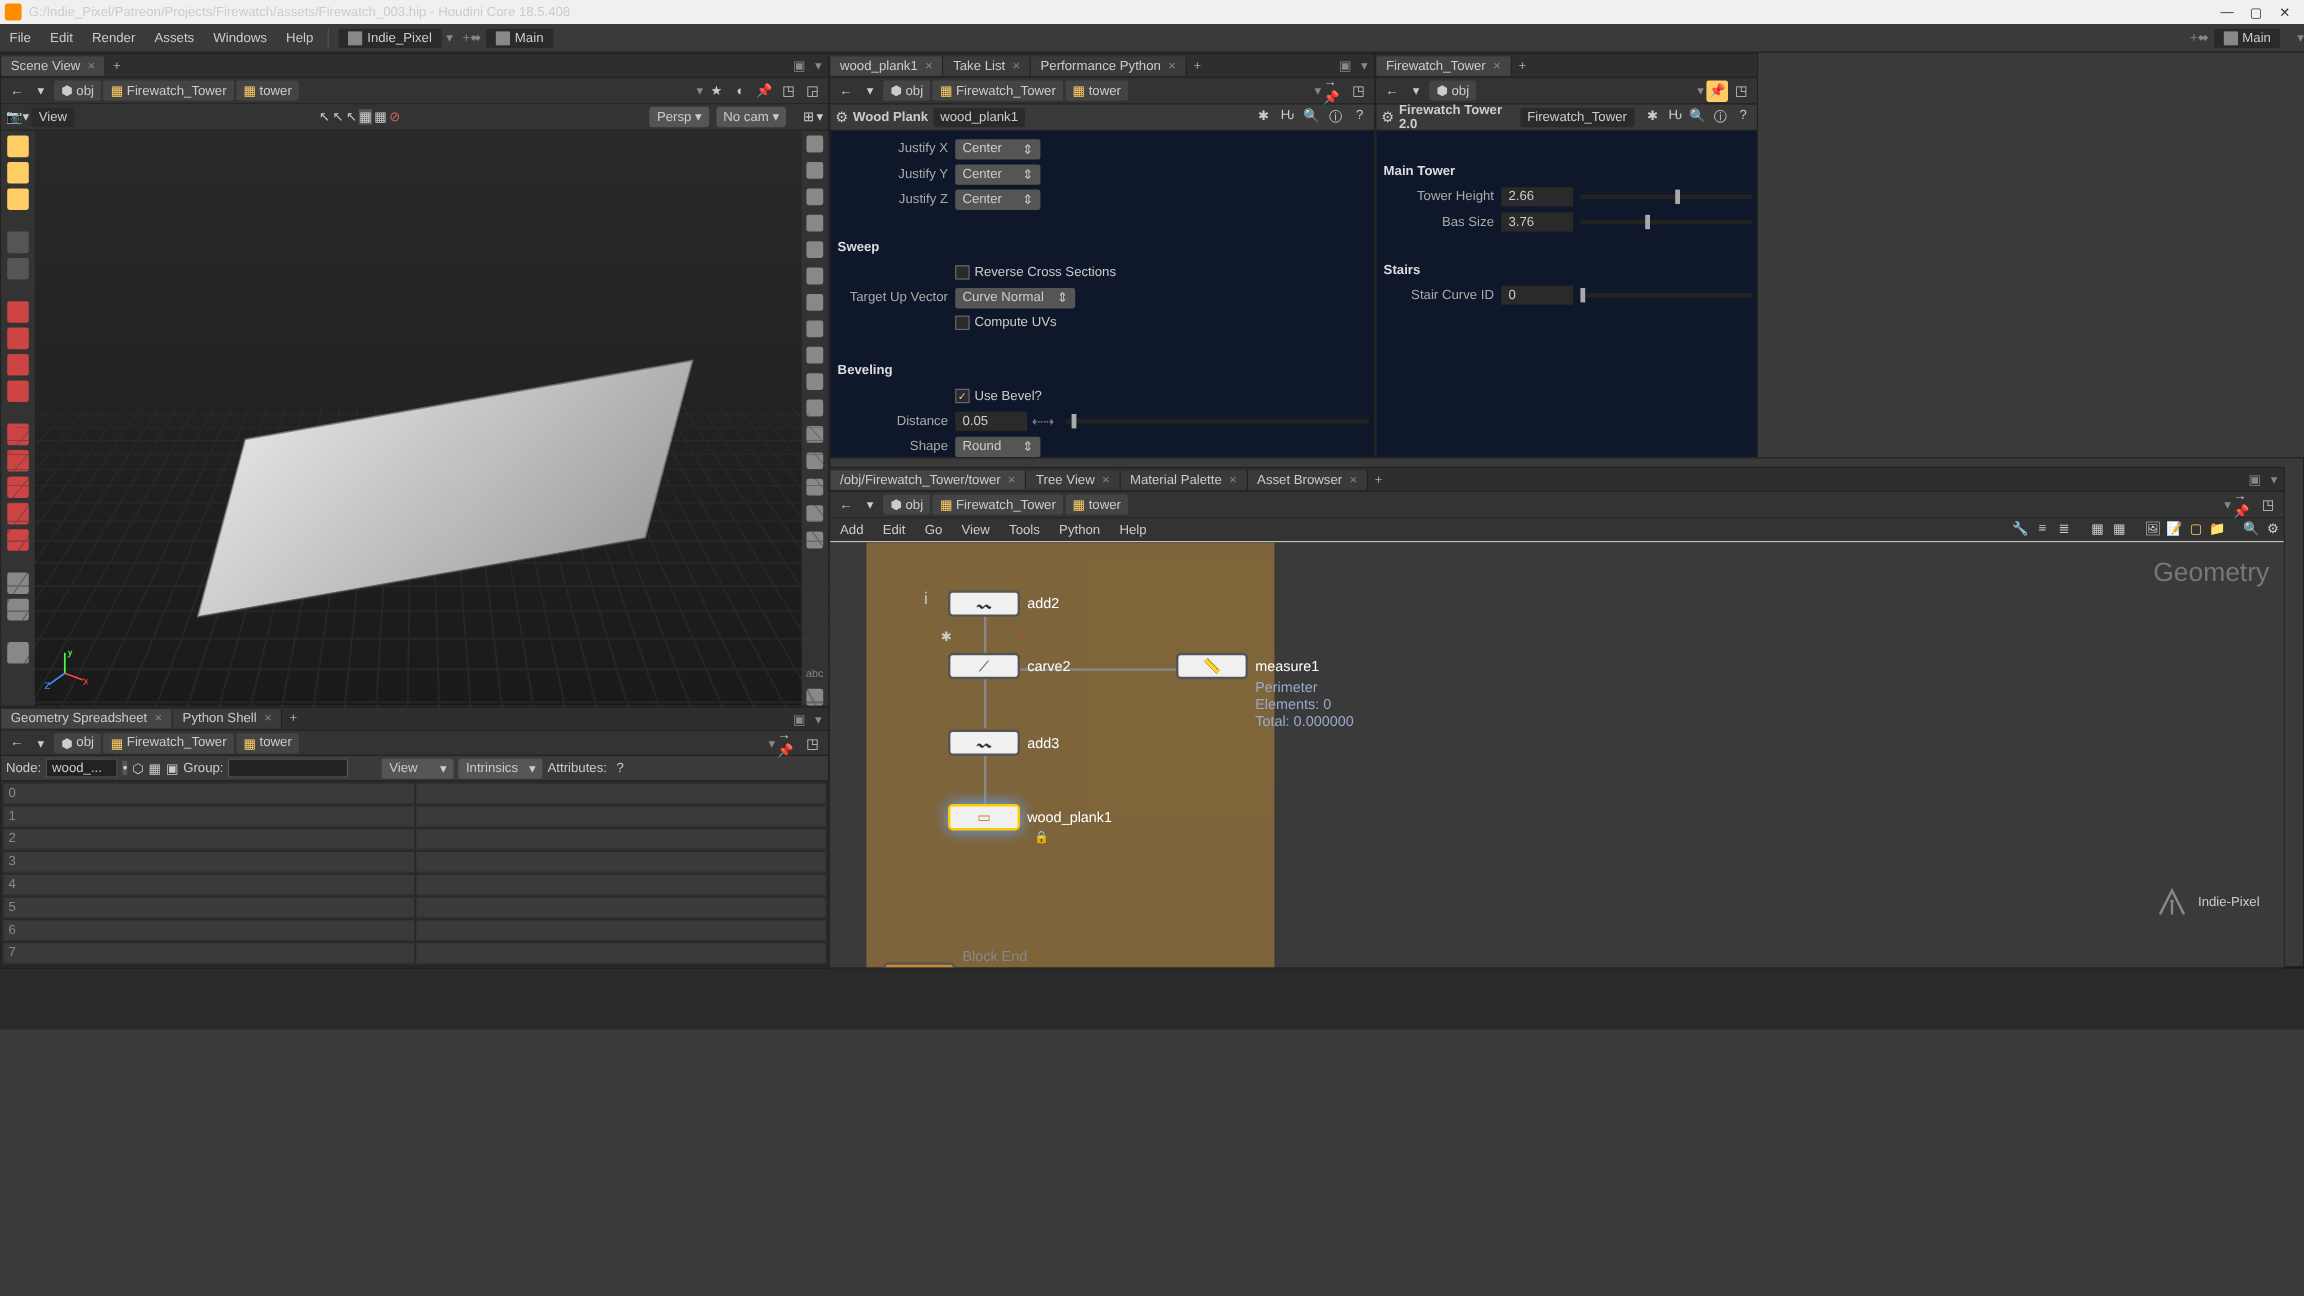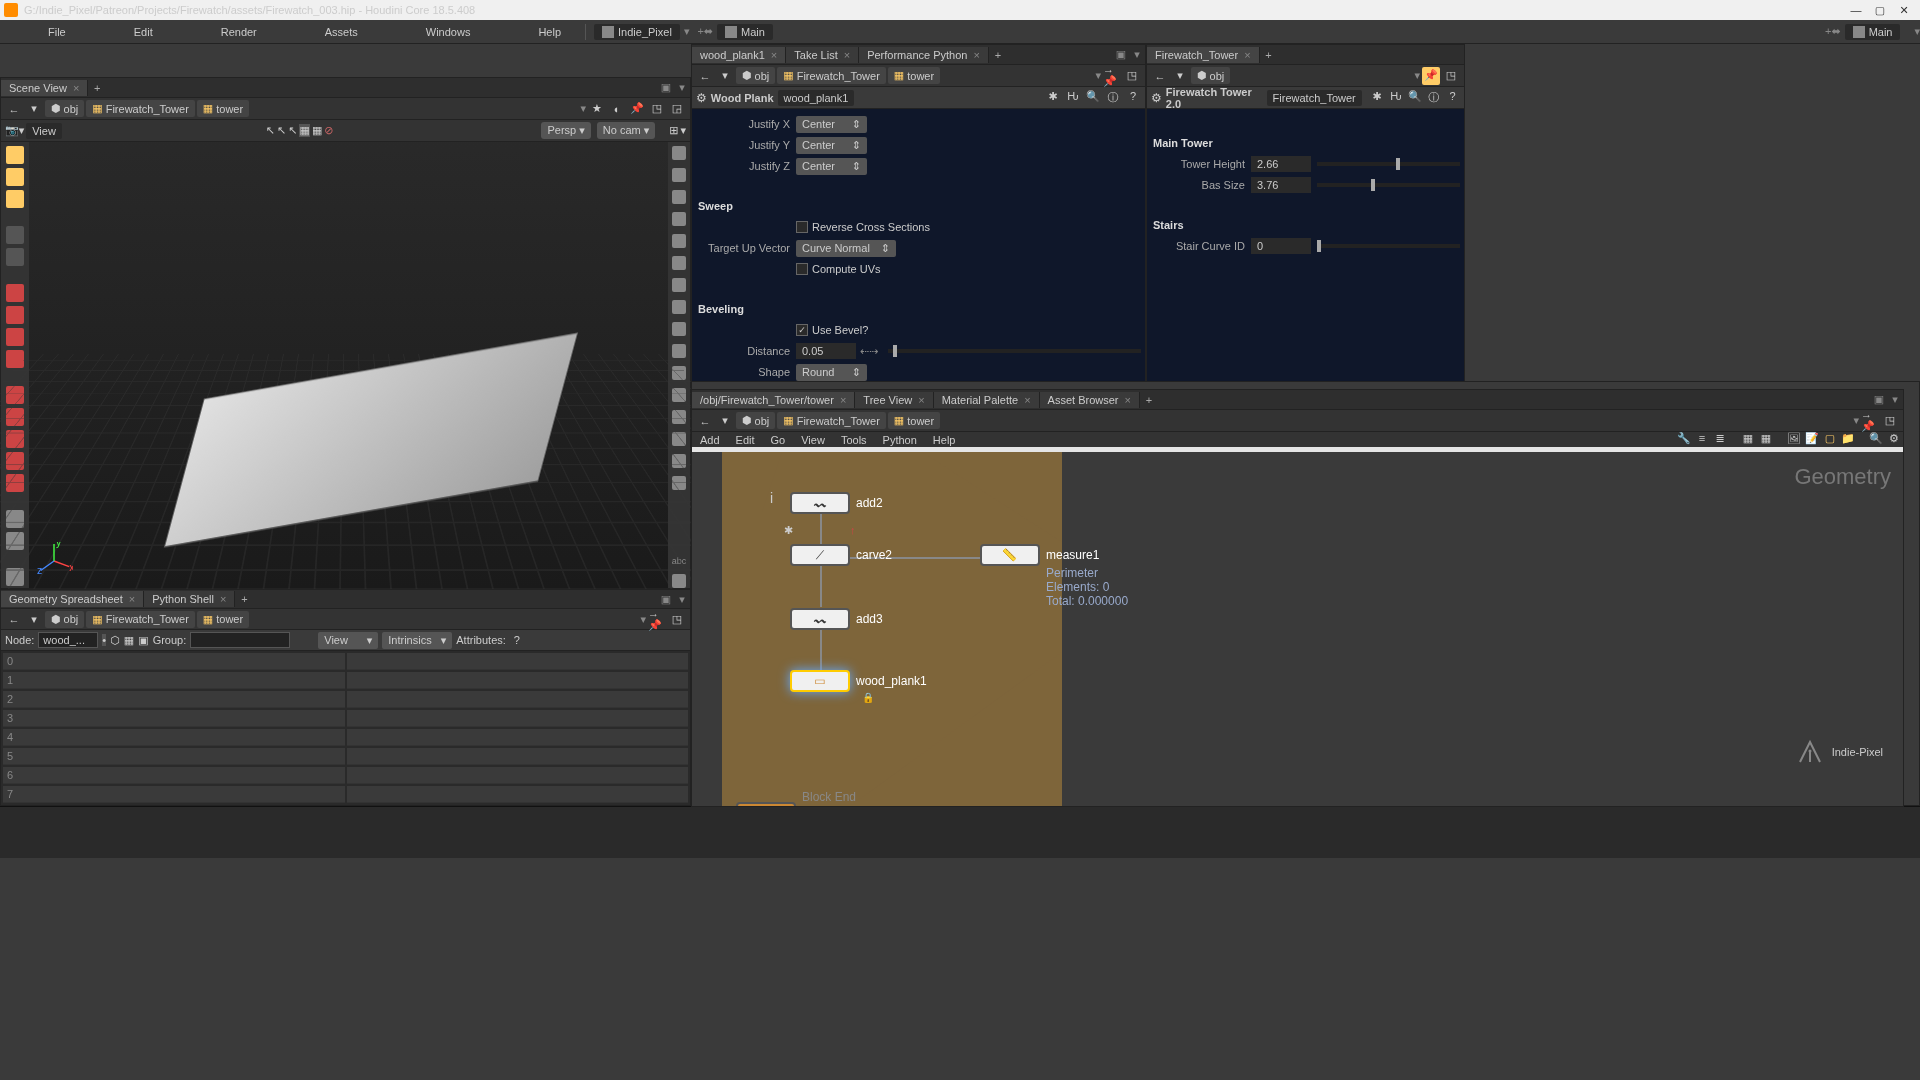--- a/index.html
+++ b/index.html
@@ -2,21 +2,21 @@
 <html><head>
 <meta charset="utf-8">
 <style>
 * { margin: 0; padding: 0; box-sizing: border-box; font-family: Arial, sans-serif; font-size: 11px; color: #ccc; }
 body { background: #3a3a3a; width: 1920px; height: 1080px; overflow: hidden; }
 .titlebar { height: 20px; background: #f0f0f0; display: flex; align-items: center; padding: 0 4px; color: #333; }
 .titlebar .icon { width: 14px; height: 14px; background: #ff8c00; border-radius: 2px; margin-right: 6px; }
 .titlebar .spacer { flex: 1; }
 .titlebar .winbtn { width: 24px; height: 16px; display: flex; align-items: center; justify-content: center; color: #333; cursor: pointer; }
 .menubar { height: 24px; background: #3a3a3a; display: flex; align-items: center; border-bottom: 1px solid #222; }
-.menubar .menu-item { padding: 4px 20px; cursor: pointer; margin-left: 28px; }
+.menubar .menu-item { padding: 4px 8px; cursor: pointer; }
 .menubar .sep { width: 1px; height: 16px; background: #555; margin: 0 4px; }
 .menubar .pane-label { padding: 2px 8px; background: #2a2a2a; margin: 0 4px; border-radius: 2px; display: flex; align-items: center; }
 .menubar .pane-icon { width: 12px; height: 12px; margin-right: 4px; }
 .main { display: grid; grid-template-columns: 691px 455px 774px; grid-template-rows: 545px 217px 52px; height: 1036px; }
 .panel { background: #3a3a3a; border: 1px solid #222; display: flex; flex-direction: column; position: relative; }
 .tabs { height: 20px; display: flex; background: #2e2e2e; border-bottom: 1px solid #222; align-items: center; }
 .tab { padding: 2px 8px; background: #3a3a3a; border-right: 1px solid #222; cursor: pointer; display: flex; align-items: center; }
 .tab.active { background: #444; }
 .tab .close { margin-left: 6px; color: #888; }
 .tab-add { width: 18px; text-align: center; cursor: pointer; color: #aaa; }
@@ -42,21 +42,21 @@
 .param-header .hbtn { width: 16px; height: 16px; cursor: pointer; text-align: center; }
 .param-row { display: flex; align-items: center; height: 20px; margin: 1px 0; }
 .param-label { width: 100px; text-align: right; padding-right: 6px; color: #aaa; }
 .param-val { background: #2a2a2a; padding: 2px 6px; width: 60px; }
 .param-dd { background: #555; padding: 2px 6px; border-radius: 2px; width: 71px; display: flex; justify-content: space-between; }
 .param-slider { flex: 1; height: 4px; background: #222; margin-left: 6px; position: relative; }
 .param-slider .thumb { position: absolute; top: -4px; width: 4px; height: 12px; background: #aaa; }
 .param-check { width: 12px; height: 12px; background: #2a2a2a; border: 1px solid #666; margin-right: 4px; display: flex; align-items: center; justify-content: center; font-size: 9px; }
 .param-section { font-weight: bold; padding: 4px 2px; margin-top: 20px; color: #ddd; }
 .network { flex: 1; background: #3a3a3a; position: relative; overflow: hidden; }
-.network-menu { height: 20px; background: #333; display: flex; align-items: center; border-bottom: 5px solid #e5e5e5; }
+.network-menu { height: 20px; background: #333; display: flex; align-items: center; border-bottom: 1px solid #e5e5e5; }
 .network-menu .menu-item { padding: 2px 8px; cursor: pointer; }
 .network-menu .grow { flex: 1; }
 .network-menu .nbtn { width: 18px; height: 16px; text-align: center; cursor: pointer; }
 .network-canvas { position: absolute; inset: 0; background: #3a3a3a; }
 .subnet-bg { position: absolute; background: #8a6d3b; opacity: 0.85; }
 .node { position: absolute; display: flex; align-items: center; gap: 6px; }
 .node-body { width: 60px; height: 22px; background: #f0f0f0; border: 2px solid #555; border-radius: 4px; display: flex; align-items: center; justify-content: center; }
 .node-body.sel { border-color: #ffcc00; box-shadow: 0 0 12px #66aaff; }
 .node-label { color: #fff; font-size: 12px; }
 .node-icon { font-size: 12px; color: #333; }
@@ -64,21 +64,21 @@
 .spread { flex: 1; background: #2a2a2a; }
 .spread-header { height: 22px; display: flex; align-items: center; padding: 0 4px; gap: 4px; border-bottom: 1px solid #222; }
 .spread-header input { background: #222; border: 1px solid #555; color: #ccc; padding: 1px 4px; width: 60px; }
 .spread-table { width: 100%; }
 .spread-table td { border-bottom: 1px solid #333; padding: 2px 4px; height: 16px; width: 20px; color: #888; background: #3a3a3a; }
 .axes { position: absolute; left: 34px; bottom: 8px; width: 38px; height: 38px; }
 .plank { position: absolute; left: 180px; top: 250px; width: 380px; height: 140px; transform: rotate(-10deg) skewX(-25deg); background: linear-gradient(135deg,#e0e0e0,#a0a0a0); border: 1px solid #666; }
 .grid-floor { position: absolute; left: 28px; right: 22px; top: 50%; bottom: 0; background: repeating-linear-gradient(0deg,transparent,transparent 14px,#333 14px,#333 15px), repeating-linear-gradient(90deg,transparent,transparent 14px,#333 14px,#333 15px); opacity: 0.4; transform: perspective(400px) rotateX(50deg); transform-origin: top; }
 .info-text { position: absolute; color: #9ac; font-size: 12px; }
 .footer-logo { position: absolute; right: 20px; bottom: 40px; color: #888; font-size: 20px; display: flex; align-items: center; gap: 8px; }
-.col1 { grid-column: 1; grid-row: 1; margin-top: 33px; }
+.col1 { grid-column: 1; grid-row: 1; }
 .col2 { grid-column: 2 / span 2; grid-row: 1; display: grid; grid-template-columns: 455px 319px; }
 .row2-left { grid-column: 1; grid-row: 2; }
 .row2-right { grid-column: 2 / span 2; grid-row: 2; }
 .bottombar-row { grid-column: 1 / span 3; grid-row: 3; background: #2a2a2a; border-top: 1px solid #111; }
 </style>
 </head>
 <body>
 
 <div class="titlebar">
   <div class="icon"></div>

